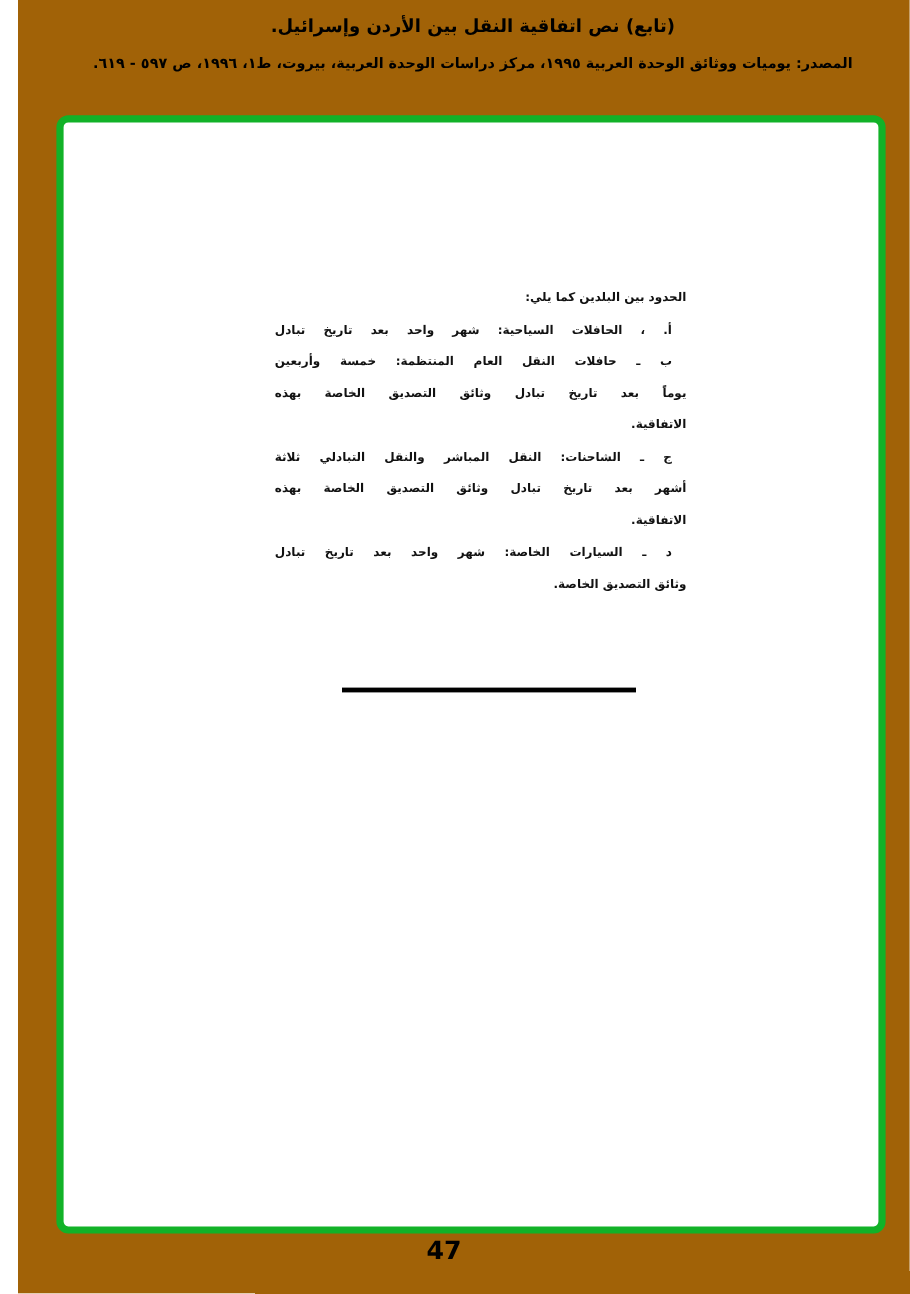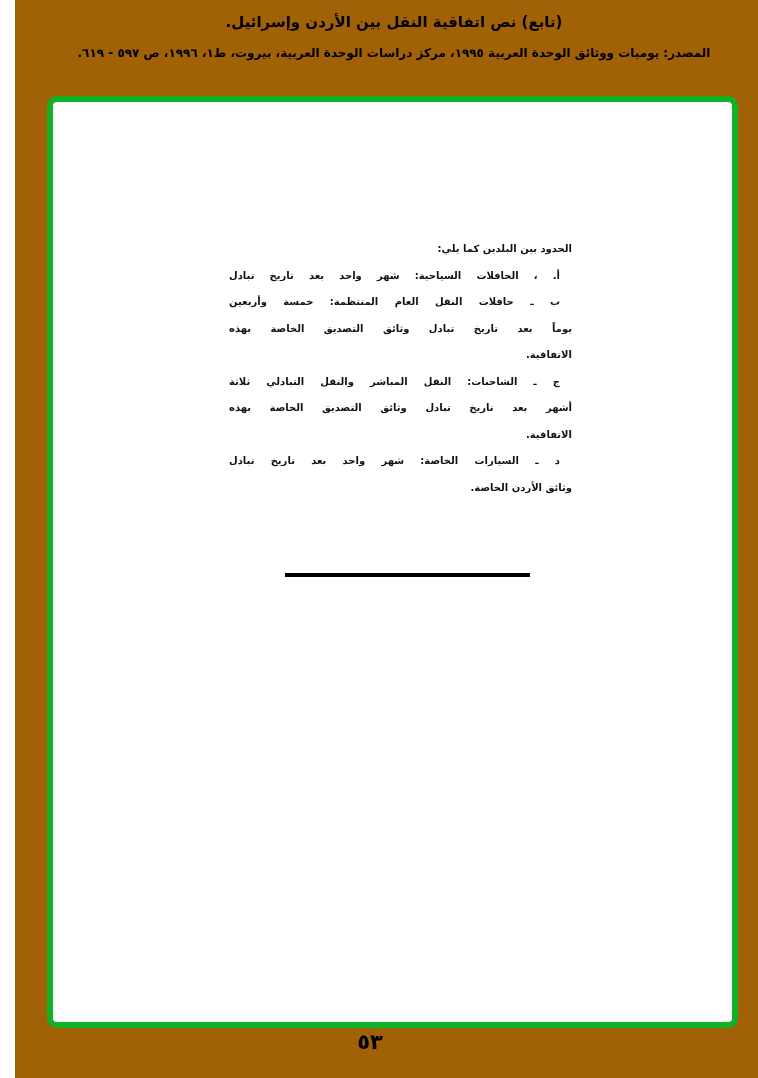--- a/index.html
+++ b/index.html
@@ -85,21 +85,21 @@
     <div class="doc">
       <div class="line end">الحدود بين البلدين كما يلي:</div>
       <div class="line full indent">أ. ، الحافلات السياحية: شهر واحد بعد تاريخ تبادل</div>
       <div class="line full indent">ب ـ حافلات النقل العام المنتظمة: خمسة وأربعين</div>
       <div class="line full">يوماً بعد تاريخ تبادل وثائق التصديق الخاصة بهذه</div>
       <div class="line end">الاتفاقية.</div>
       <div class="line full indent">ج ـ الشاحنات: النقل المباشر والنقل التبادلي ثلاثة</div>
       <div class="line full">أشهر بعد تاريخ تبادل وثائق التصديق الخاصة بهذه</div>
       <div class="line end">الاتفاقية.</div>
       <div class="line full indent">د ـ السيارات الخاصة: شهر واحد بعد تاريخ تبادل</div>
-      <div class="line end">وثائق الأردن الخاصة.</div>
+      <div class="line end">وثائق التصديق الخاصة.</div>
     </div>
   </div>
 
   <div class="divider"></div>
 
-  <div class="page-number">٥٣</div>
+  <div class="page-number">47</div>
 
 </div>
 
 </body></html>

